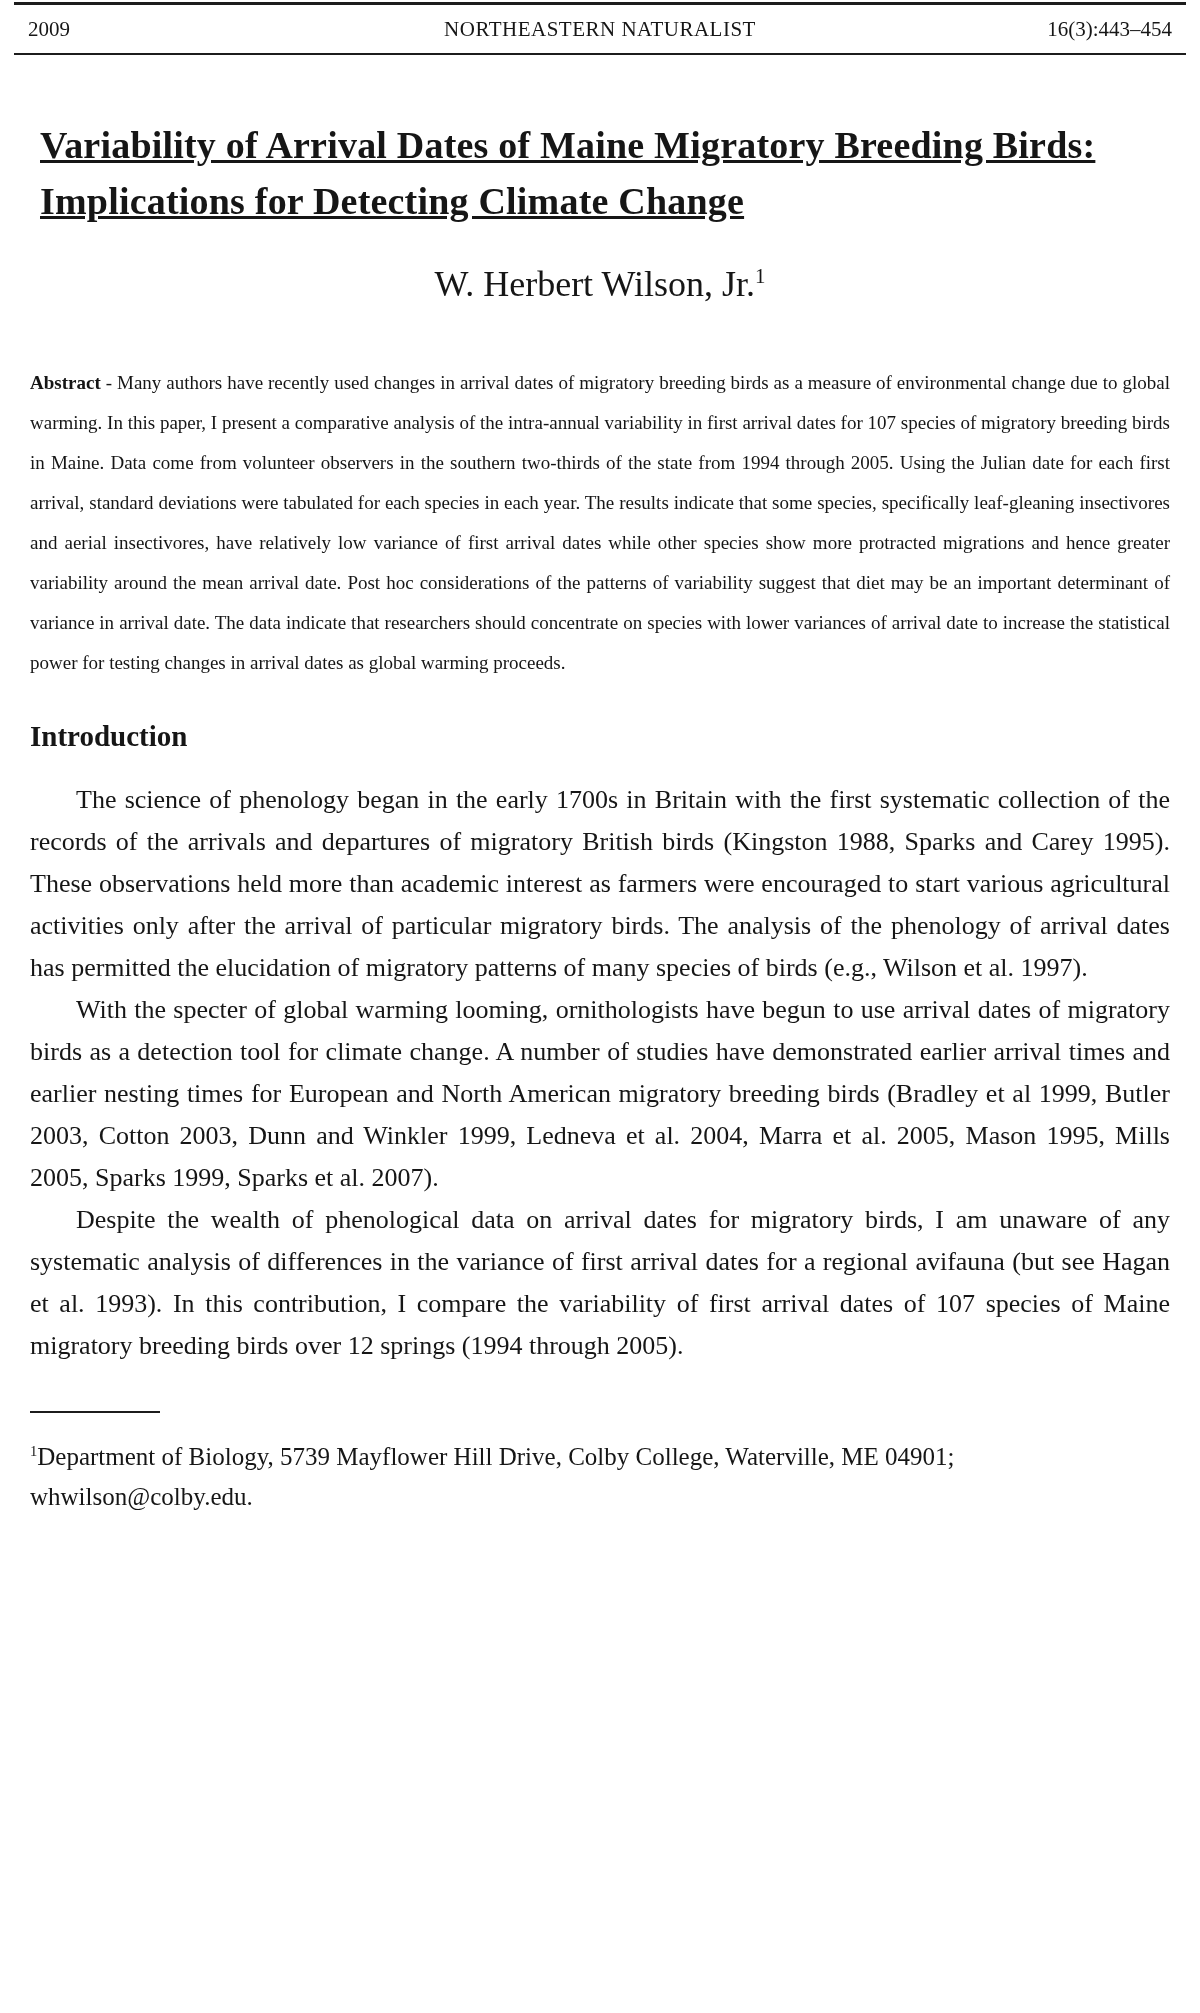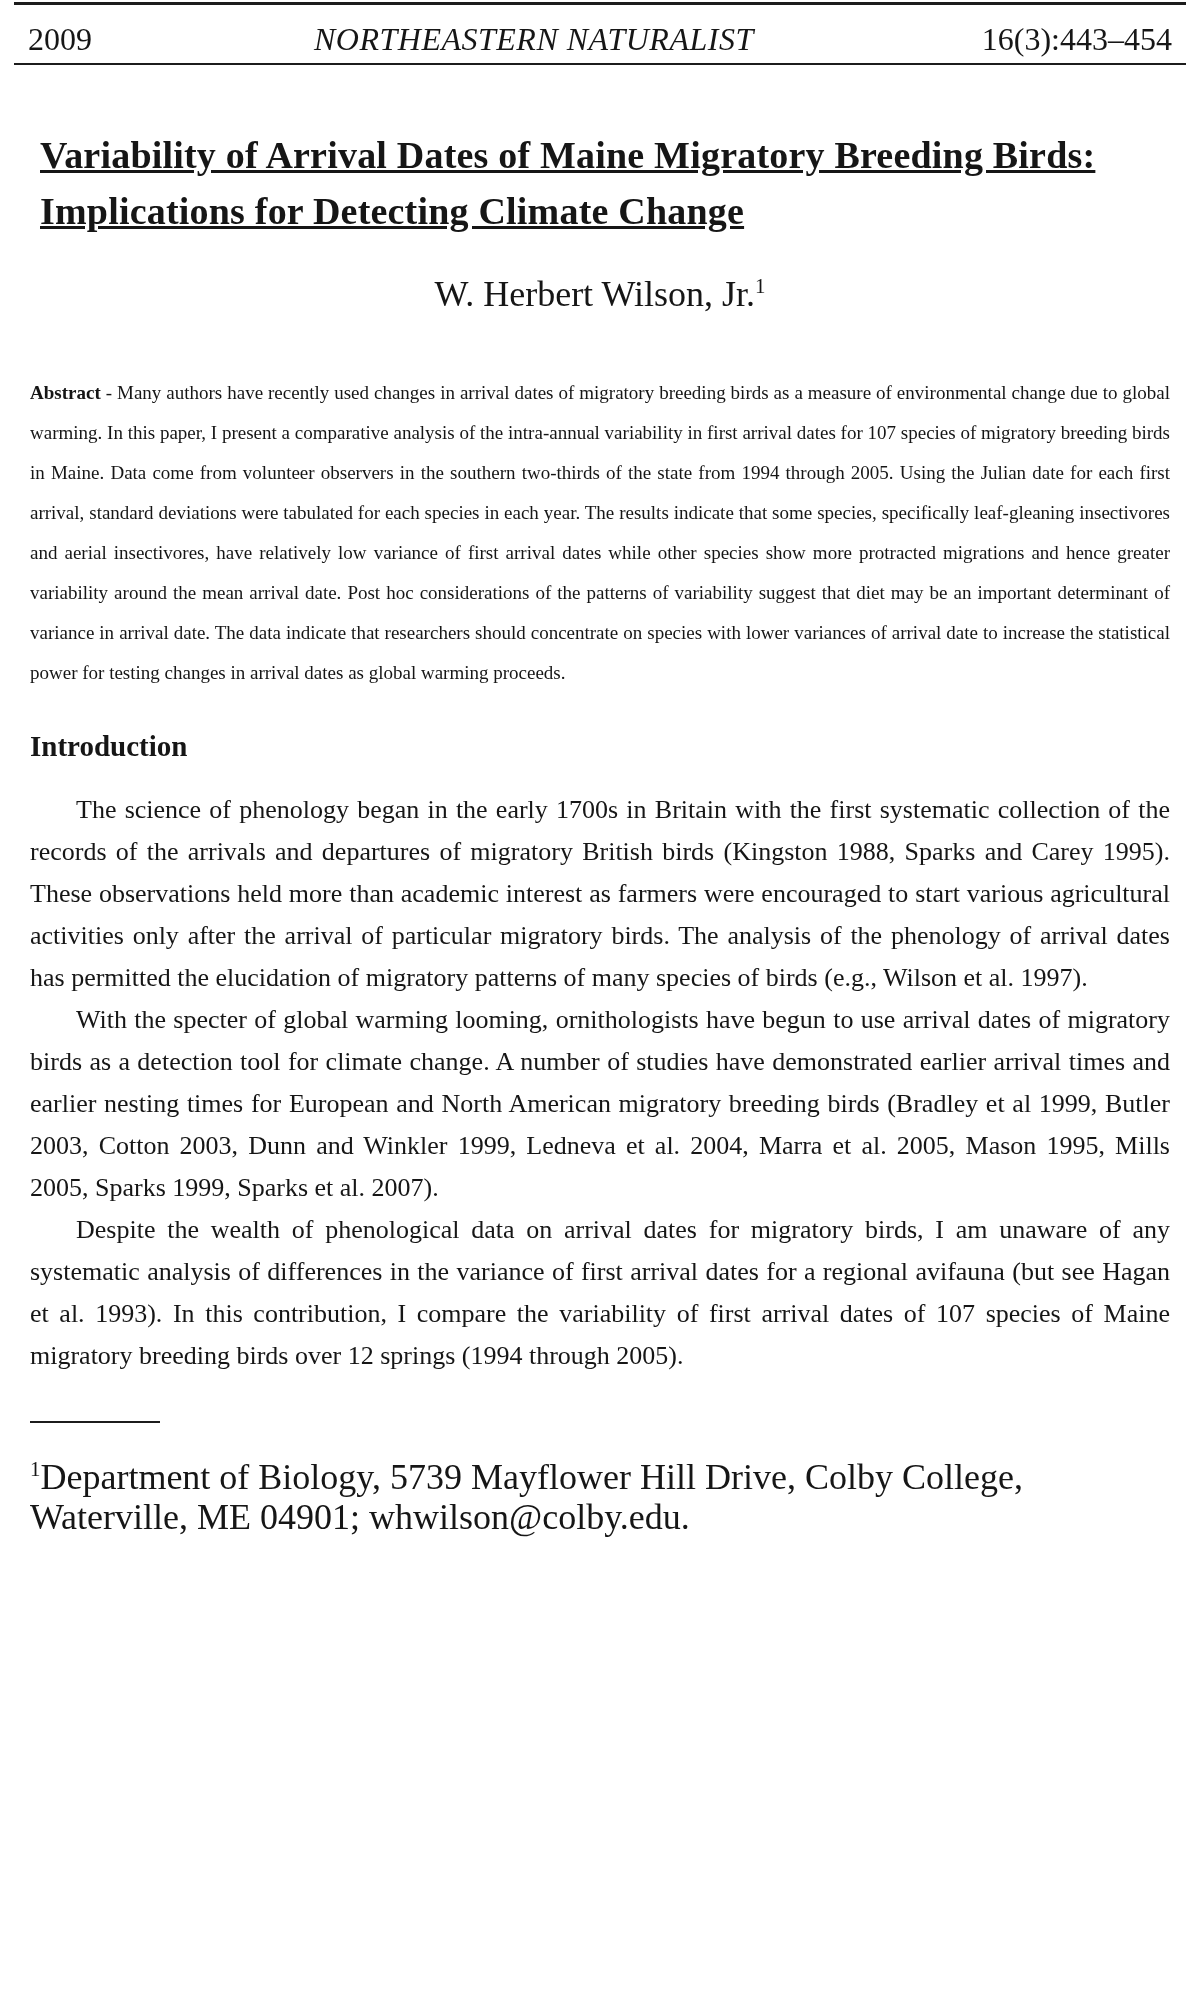--- a/index.html
+++ b/index.html
@@ -21,26 +21,26 @@
     padding: 0 30px;
     position: relative;
   }
   
   .running-header {
     margin: 2px -16px 0 -16px;
     border-top: 3px solid #1c1c1c;
     border-bottom: 2px solid #1c1c1c;
     display: flex;
     align-items: baseline;
-    padding: 19px 14px 9px 14px;
-    font-size: 32px;
+    padding: 9px 14px 9px 14px;
+    font-size: 21px;
     line-height: 30px;
   }
   .rh-left  { flex: 1; text-align: left; }
-  .rh-center{ flex: 2; font-style: italic; letter-spacing: 0.5px; }
+  .rh-center{ flex: 2; text-align: center; letter-spacing: 0.5px; }
   .rh-right { flex: 1; text-align: right; }
 
   .title {
     margin: 62px 10px 0 10px;
     font-size: 38px;
     line-height: 56px;
     font-weight: bold;
     letter-spacing: 0.2px;
     text-decoration: underline;
   }
@@ -76,22 +76,22 @@
     text-align: justify;
     text-indent: 46px;
   }
   .footnote-rule {
     margin-top: 44px;
     width: 130px;
     height: 0;
     border-top: 2px solid #1c1c1c;
   }
   .footnote {
-    margin: 34px 0 0 0;
-    font-size: 36px;
+    margin: 24px 0 0 0;
+    font-size: 25px;
     line-height: 40px;
     text-align: left;
   }
 </style>
 </head>
 <body>
 
 <div class="page">
 
   <div class="running-header">

